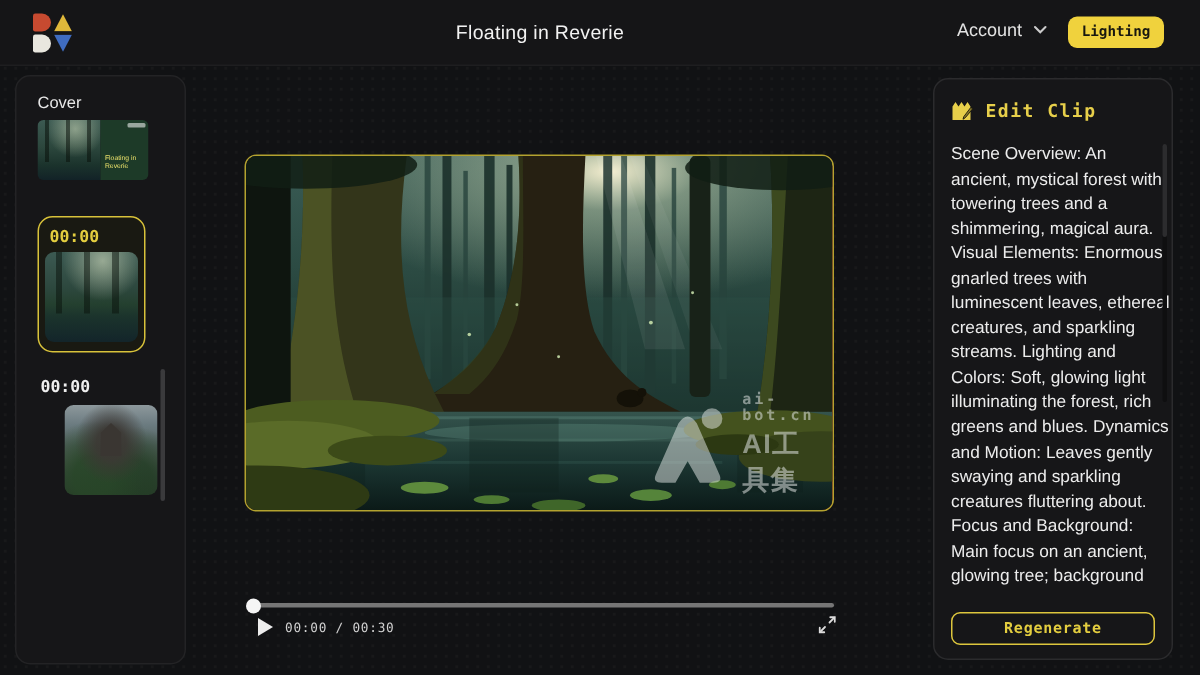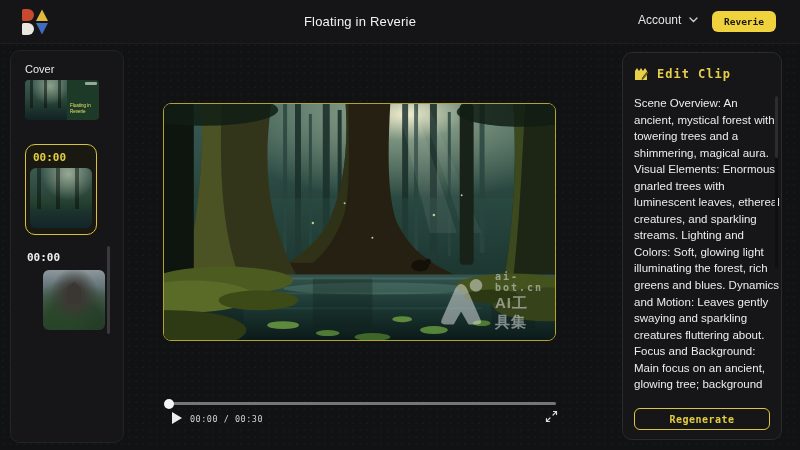--- a/index.html
+++ b/index.html
@@ -86,21 +86,21 @@
   .side-scroll{ position:absolute; left:107px; top:246px; width:3px; height:88px;
     background:#3a3a3c; border-radius:2px; z-index:4; cursor:pointer;}
 
   
   .video{ position:absolute; left:163px; top:103px; width:393px; height:238px;
     border:1.5px solid #b3a22f; border-radius:8px; overflow:hidden; background:#7f1d1d; z-index:3; cursor:pointer;}
   .video svg{ display:block; width:100%; height:100%; }
   .watermark{ position:absolute; right:12px; bottom:8px; display:flex; align-items:center; gap:7px;
     color:rgba(222,226,224,.55); pointer-events:none;}
   .wm-l1{ font-family:"DejaVu Sans Mono", monospace; font-size:10px; font-weight:bold; letter-spacing:2px;}
-  .wm-l2{ font-size:15px; font-weight:bold; letter-spacing:1px; margin-top:1px;}
+  .wm-l2{ font-size:18px; font-weight:bold; letter-spacing:1px; margin-top:1px;}
 
   
   .progress{ position:absolute; left:165px; top:402px; width:391px; height:3px;
     background:#767676; border-radius:2px; cursor:pointer; z-index:3;}
   .knob{ position:absolute; left:-1px; top:-3.5px; width:10px; height:10px;
     background:#f5f5f5; border-radius:50%; cursor:grab;}
   .play-btn{ position:absolute; left:171px; top:412px; width:12px; height:13px;
     background:transparent; border:none; cursor:pointer; z-index:3;}
   .time-display{ position:absolute; left:190px; top:414px; font-size:8.5px; color:#d2d2d2;
     letter-spacing:.5px; z-index:3;}
@@ -134,21 +134,21 @@
     <span class="lg-white"></span>
     <span class="lg-blue"></span>
   </div>
   <div class="title">Floating in Reverie</div>
   <div class="account">
     <span>Account</span>
     <svg width="9" height="6" viewBox="0 0 9 6">
       <polyline points="1,1 4.5,4.5 8,1" fill="none" stroke="#cccccc" stroke-width="1.4" stroke-linecap="round"></polyline>
     </svg>
   </div>
-  <button class="dl-btn">Reverie</button>
+  <button class="dl-btn">Lighting</button>
 </header>
 
 <aside class="sidebar">
   <div class="cover-label">Cover</div>
   <div class="cover-thumb">
     <div class="ct-img"></div>
     <div class="ct-panel">
       <span class="ct-logo"></span>
       <div class="ct-title">Floating in Reverie</div>
     </div>

